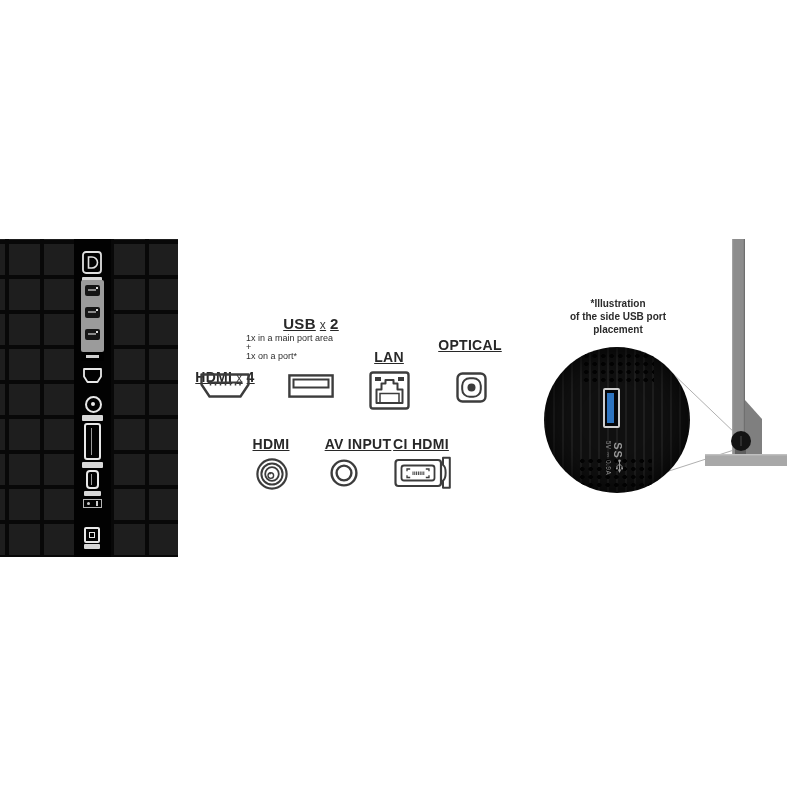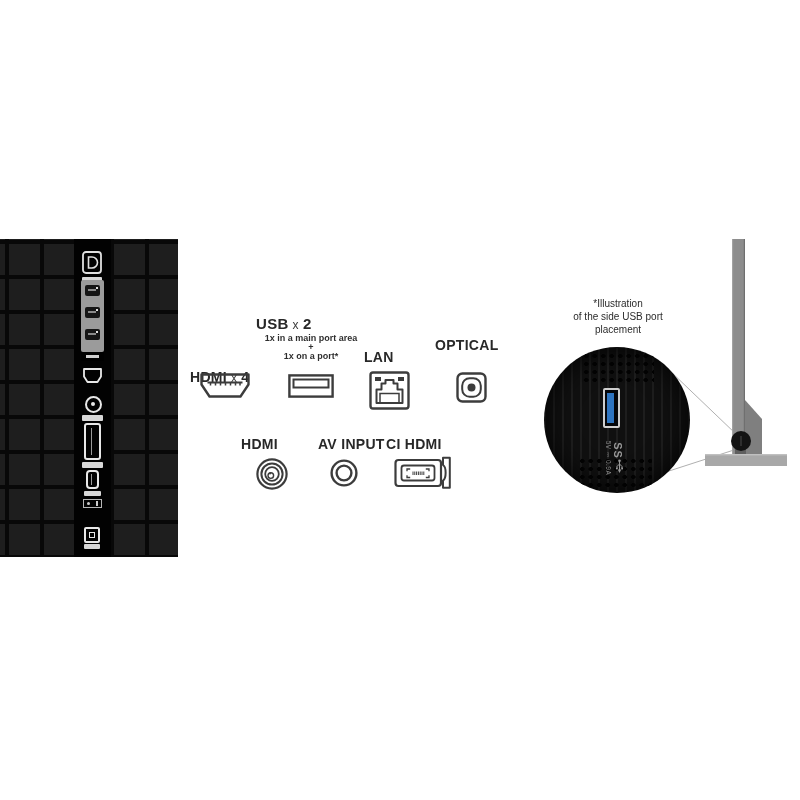--- a/index.html
+++ b/index.html
@@ -28,28 +28,28 @@
   .strip-usb-port{position:absolute;left:12px;top:231px;width:9px;height:15px;border:2px solid #e8e8e8;border-radius:4px;}
   .strip-usb-port .line{position:absolute;left:3px;top:2px;width:1px;height:11px;background:#9a9a9a;}
   .strip-jack-box{position:absolute;left:9px;top:260px;width:17px;height:7px;border:1px solid #b5b5b5;}
   .strip-jack-box .o{position:absolute;left:3px;top:2px;width:3px;height:3px;border-radius:50%;background:#cccccc;}
   .strip-jack-box .bar{position:absolute;right:3px;top:1px;width:2px;height:5px;background:#cccccc;}
   .strip-bottom-port{position:absolute;left:10px;top:288px;width:12px;height:12px;border:2px solid #e8e8e8;border-radius:2px;}
   .strip-bottom-port .inner{position:absolute;left:3px;top:3px;width:4px;height:4px;border:1px solid #e8e8e8;}
 
   
   .lbl{position:absolute;font-weight:bold;font-size:14px;line-height:14px;color:#282828;
-       letter-spacing:.3px;white-space:nowrap;}
+       letter-spacing:.3px;text-align:center;white-space:nowrap;text-decoration:underline;}
   .lbl .x{font-weight:400;font-size:12px;margin:0 4px;color:#3a3a3a;}
-  .usb-note{position:absolute;font-weight:bold;font-size:9px;line-height:9px;color:#2e2e2e;text-align:center;white-space:nowrap;}
+  .usb-note{position:absolute;font-weight:normal;font-size:9px;line-height:9px;color:#2e2e2e;white-space:nowrap;}
   .icon{position:absolute;}
 
   
   .side-note{position:absolute;left:540px;top:297px;width:156px;text-align:center;
-             font-weight:normal;font-size:10px;line-height:13px;color:#2b2b2b;}
+             font-weight:bold;font-size:10px;line-height:13px;color:#2b2b2b;}
   .magnifier{position:absolute;left:544px;top:347px;width:146px;height:146px;border-radius:50%;
     background-color:#101010;overflow:hidden;
     background-image:repeating-linear-gradient(90deg, rgba(255,255,255,.06) 0 2px, transparent 2px 9px);
     box-shadow:inset 0 0 28px rgba(0,0,0,.95);}
   .dots{position:absolute;
     background-image:radial-gradient(circle, #020202 2.1px, transparent 2.4px);
     background-size:8.5px 8px;}
   .dots.top{left:38px;top:5px;width:72px;height:31px;}
   .dots.bottom{left:34px;top:110px;width:74px;height:33px;}
   .usb3-port{position:absolute;left:59px;top:41px;width:13px;height:36px;border:2px solid #cfcfcf;

